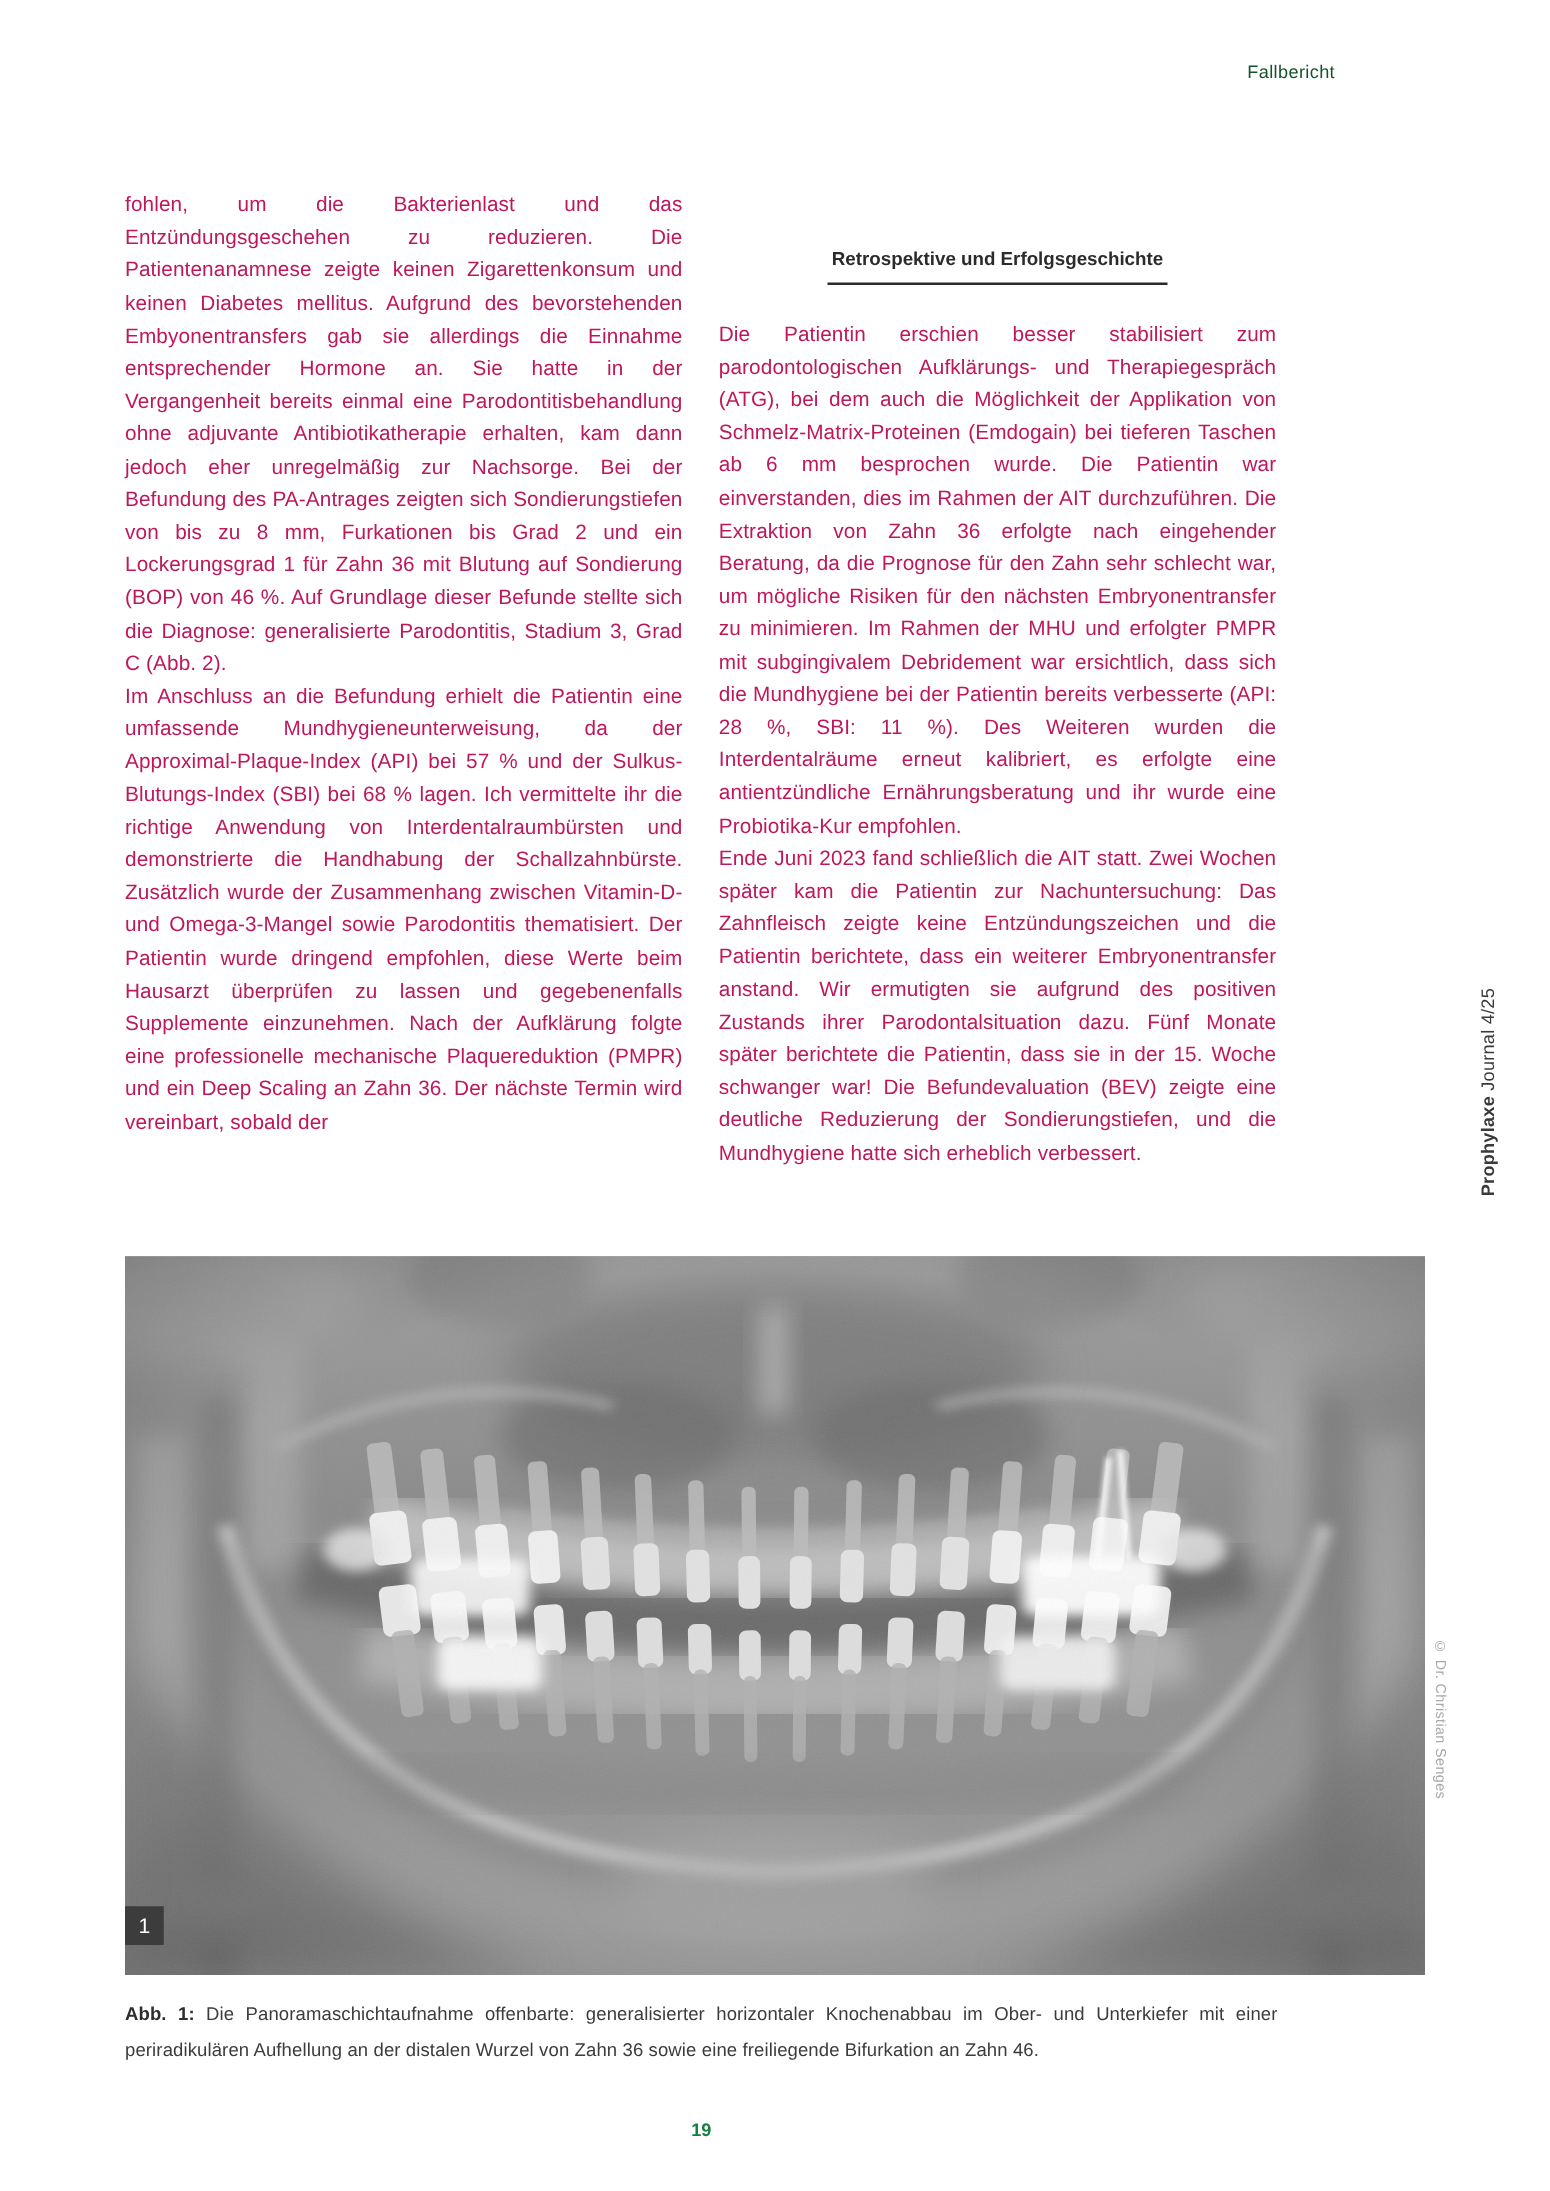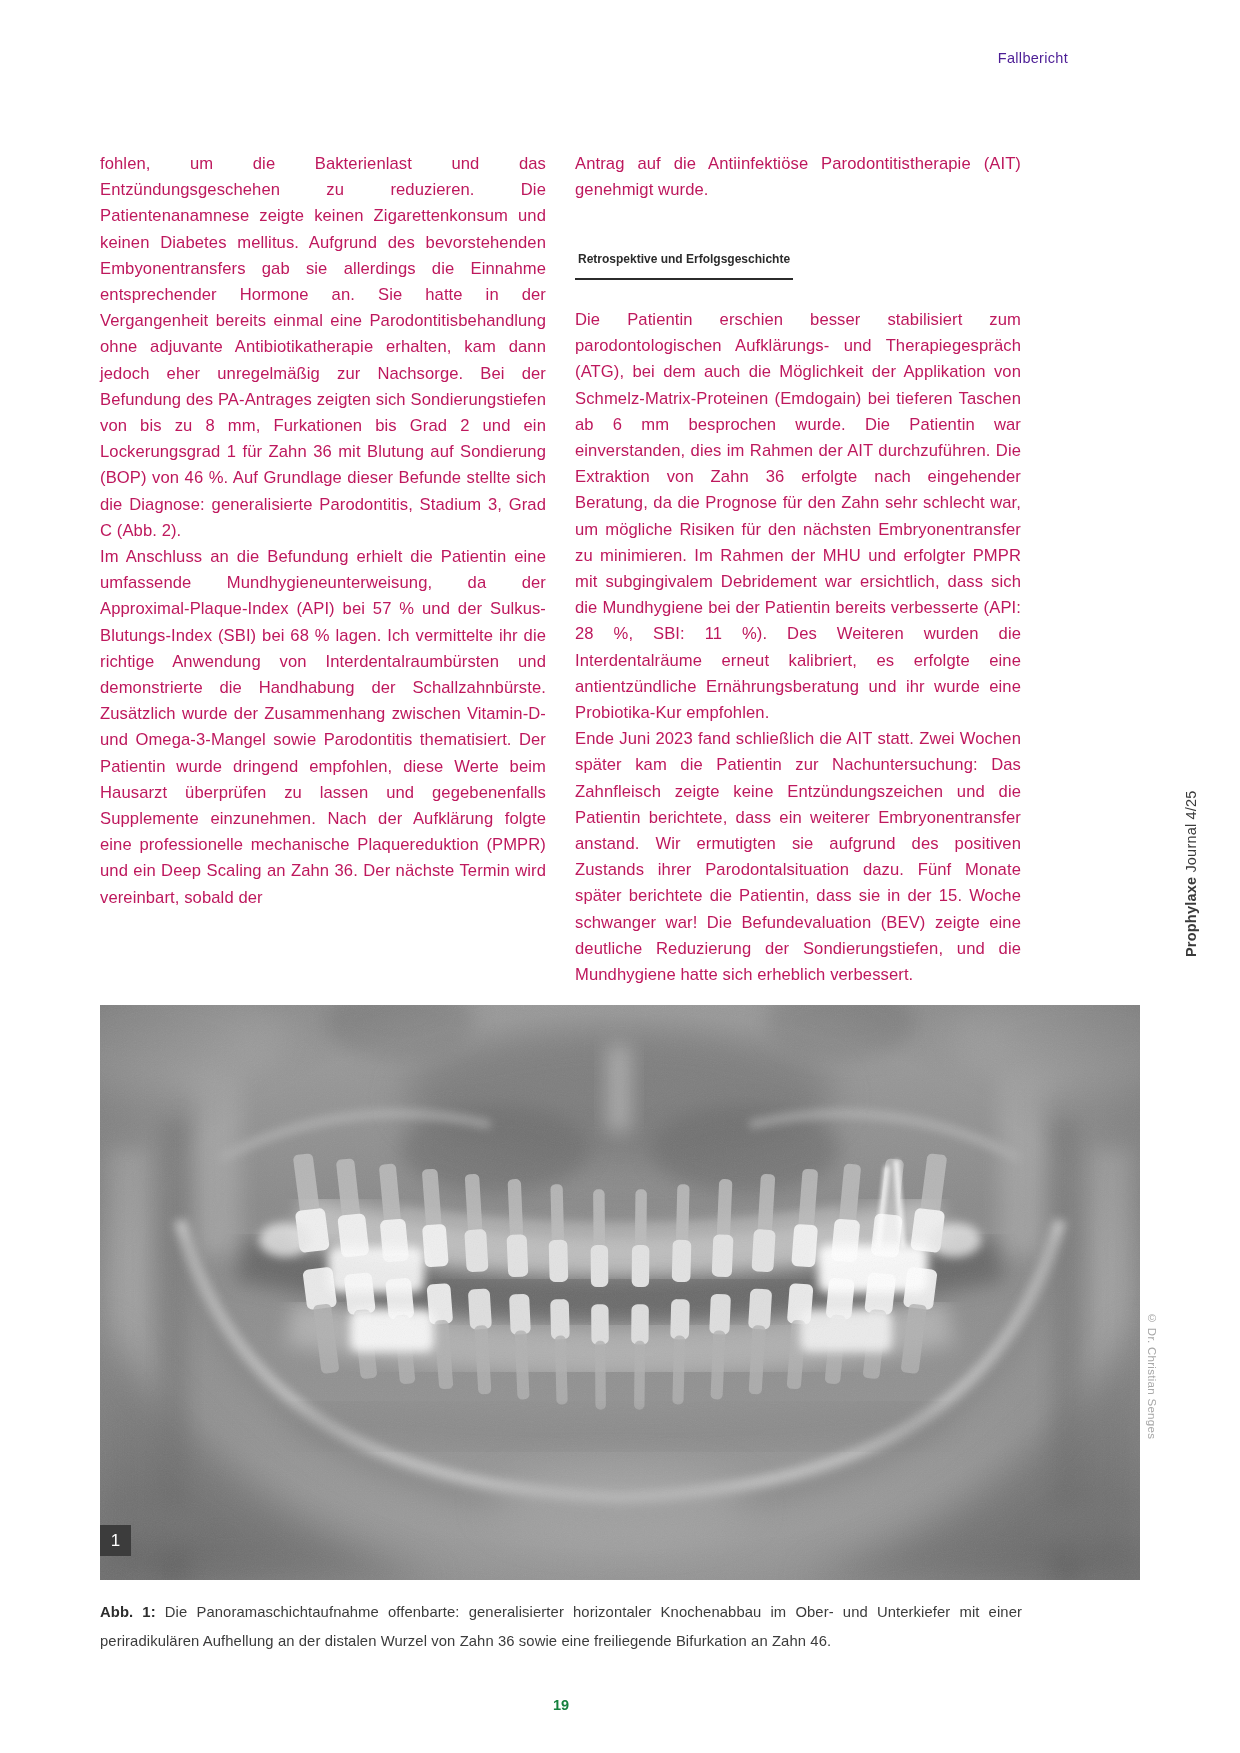--- a/index.html
+++ b/index.html
@@ -5,39 +5,39 @@
   html,body{margin:0;padding:0;background:#ffffff;}
   body{
     position:relative;
     width:1240px;height:1753px;
     font-family:"Liberation Sans", sans-serif;
     color:#3f3f3f;
     overflow:hidden;
   }
   .header-label{
     position:absolute;top:50px;right:172px;
-    font-size:14.5px;color:#4c1d95;letter-spacing:.3px;text-align:right;
+    font-size:14.5px;color:#14532d;letter-spacing:.3px;text-align:right;
   }
   .col{
     position:absolute;top:151px;width:446px;
   }
   .col-left{left:100px;}
   .col-right{left:575px;}
   .col p{
     margin:0;
     font-size:16.6px;line-height:26.2px;
     text-align:justify;
     color:#be185d;
     letter-spacing:.1px;
   }
   .subhead{
     margin:44px 0 27px 0;
-    text-align:left;
+    text-align:center;
     font-weight:bold;
-    font-size:12px;line-height:25.5px;
+    font-size:15px;line-height:25.5px;
     color:#2b2b2b;
   }
   .subhead .underlined{
     display:inline-block;
     border-bottom:2px solid #2b2b2b;
     padding:0 3px 5px 3px;
   }
   .figure{
     position:absolute;left:100px;top:1005px;width:1040px;height:575px;
     background:#8e8e8e;
@@ -78,21 +78,20 @@
 <body>
 
 <div class="header-label">Fallbericht</div>
 
 <div class="col col-left">
   <p>fohlen, um die Bakterienlast und das Entzündungsgeschehen zu reduzieren. Die Patientenanamnese zeigte keinen Zigarettenkonsum und keinen Diabetes mellitus. Aufgrund des bevorstehenden Embyonentransfers gab sie allerdings die Einnahme entsprechender Hormone an. Sie hatte in der Vergangenheit bereits einmal eine Parodontitisbehandlung ohne adjuvante Antibiotikatherapie erhalten, kam dann jedoch eher unregelmäßig zur Nachsorge. Bei der Befundung des PA-Antrages zeigten sich Sondierungstiefen von bis zu 8 mm, Furkationen bis Grad 2 und ein Lockerungsgrad 1 für Zahn 36 mit Blutung auf Sondierung (BOP) von 46 %. Auf Grundlage dieser Befunde stellte sich die Diagnose: generalisierte Parodontitis, Stadium 3, Grad C (Abb. 2).</p>
   <p>Im Anschluss an die Befundung erhielt die Patientin eine umfassende Mundhygieneunterweisung, da der Approximal-Plaque-Index (API) bei 57 % und der Sulkus-Blutungs-Index (SBI) bei 68 % lagen. Ich vermittelte ihr die richtige Anwendung von Interdentalraumbürsten und demonstrierte die Handhabung der Schallzahnbürste. Zusätzlich wurde der Zusammenhang zwischen Vitamin-D- und Omega-3-Mangel sowie Parodontitis thematisiert. Der Patientin wurde dringend empfohlen, diese Werte beim Hausarzt überprüfen zu lassen und gegebenenfalls Supplemente einzunehmen. Nach der Aufklärung folgte eine professionelle mechanische Plaquereduktion (PMPR) und ein Deep Scaling an Zahn 36. Der nächste Termin wird vereinbart, sobald der</p>
 </div>
 
 <div class="col col-right">
-  <p>Antrag auf die Antiinfektiöse Parodontitistherapie (AIT) genehmigt wurde.</p>
   <div class="subhead">
     <span class="underlined">Retrospektive und Erfolgsgeschichte</span>
   </div>
   <p>Die Patientin erschien besser stabilisiert zum parodontologischen Aufklärungs- und Therapiegespräch (ATG), bei dem auch die Möglichkeit der Applikation von Schmelz-Matrix-Proteinen (Emdogain) bei tieferen Taschen ab 6 mm besprochen wurde. Die Patientin war einverstanden, dies im Rahmen der AIT durchzuführen. Die Extraktion von Zahn 36 erfolgte nach eingehender Beratung, da die Prognose für den Zahn sehr schlecht war, um mögliche Risiken für den nächsten Embryonentransfer zu minimieren. Im Rahmen der MHU und erfolgter PMPR mit subgingivalem Debridement war ersichtlich, dass sich die Mundhygiene bei der Patientin bereits verbesserte (API: 28 %, SBI: 11 %). Des Weiteren wurden die Interdentalräume erneut kalibriert, es erfolgte eine antientzündliche Ernährungsberatung und ihr wurde eine Probiotika-Kur empfohlen.</p>
   <p>Ende Juni 2023 fand schließlich die AIT statt. Zwei Wochen später kam die Patientin zur Nachuntersuchung: Das Zahnfleisch zeigte keine Entzündungszeichen und die Patientin berichtete, dass ein weiterer Embryonentransfer anstand. Wir ermutigten sie aufgrund des positiven Zustands ihrer Parodontalsituation dazu. Fünf Monate später berichtete die Patientin, dass sie in der 15. Woche schwanger war! Die Befundevaluation (BEV) zeigte eine deutliche Reduzierung der Sondierungstiefen, und die Mundhygiene hatte sich erheblich verbessert.</p>
 </div>
 
 <div class="figure">
   <svg width="1040" height="575" viewBox="0 0 1040 600" preserveAspectRatio="none" aria-hidden="true">
     <defs>

